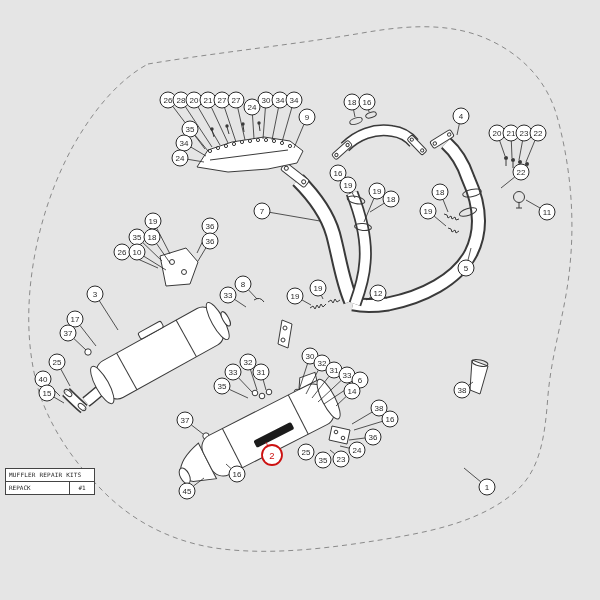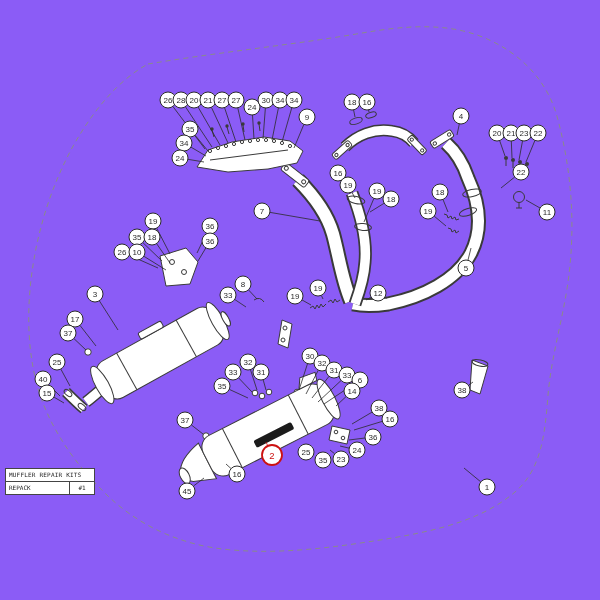--- a/index.html
+++ b/index.html
@@ -1,16 +1,16 @@
 <!DOCTYPE html>
 <html><head>
 <meta charset="utf-8">
 <style>
   html,body{margin:0;padding:0;background:#ffffff;}
-  .stage{position:relative;width:600px;height:600px;background:#8b5cf6;overflow:hidden;
+  .stage{position:relative;width:600px;height:600px;background:#e5e5e5;overflow:hidden;
          font-family:"Liberation Sans",sans-serif;}
   #diagram-svg{position:absolute;left:0;top:0;}
   #diagram-svg text{font-family:"Liberation Sans",sans-serif;}
   .kit-table{position:absolute;left:5px;top:468px;width:88px;border:1px solid #444;
              background:#fff;font-family:"DejaVu Sans Mono",monospace;font-size:6px;
              color:#222;line-height:1;}
   .kit-title{border-bottom:1px solid #444;padding:3px 3px;letter-spacing:.2px;white-space:nowrap;}
   .kit-row{display:flex;}
   .kit-name{flex:1;padding:3px 3px;border-right:1px solid #444;}
   .kit-qty{width:20px;padding:3px 2px;text-align:center;}

